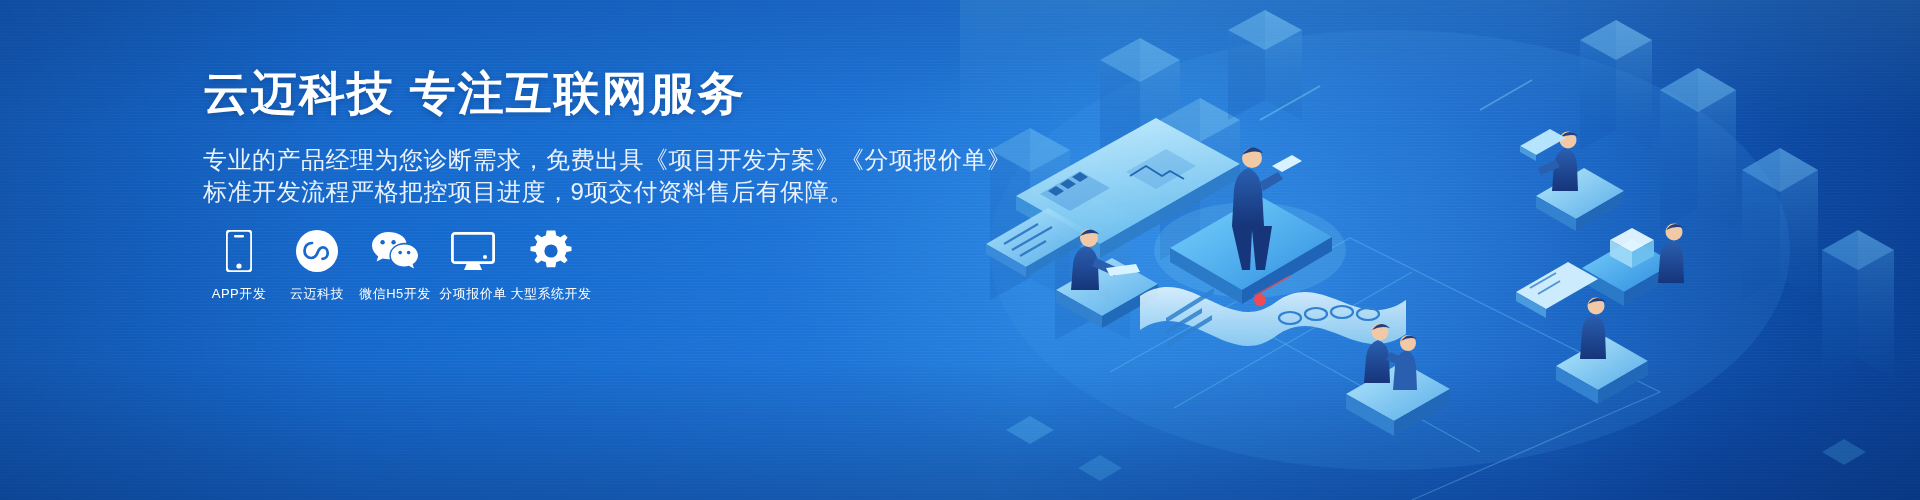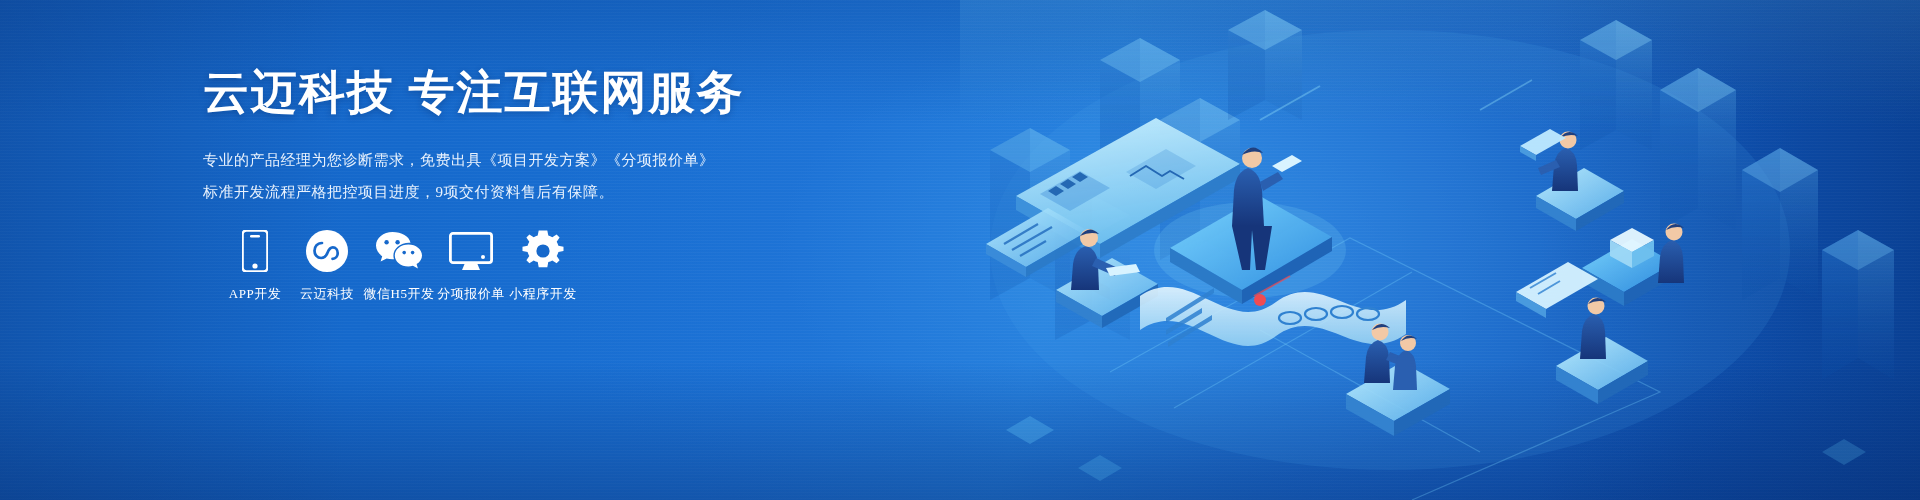--- a/index.html
+++ b/index.html
@@ -1,19 +1,19 @@
 <!DOCTYPE html>
 <html><head>
 <meta charset="utf-8">
 <style>
   html,body{margin:0;padding:0;background:#1565c8;}
   *{box-sizing:border-box;}
   .banner{
     position:relative;width:1920px;height:500px;overflow:hidden;
-    font-family:Liberation Serif, serif;
+    font-family:Liberation Sans, sans-serif;
     background:
       radial-gradient(ellipse 900px 520px at 1180px 250px, rgba(60,150,235,0.55) 0%, rgba(40,120,215,0.15) 45%, rgba(20,80,180,0) 72%),
       linear-gradient(105deg,#1565c8 0%,#1569cc 22%,#1b72d6 42%,#1f7ada 55%,#1767cc 70%,#0e52b4 88%,#0b49a6 100%);
   }
   
   .scanlines{
     position:absolute;inset:0;
     background:repeating-linear-gradient(to bottom,rgba(255,255,255,0.030) 0px,rgba(255,255,255,0.030) 1px,rgba(0,0,0,0) 1px,rgba(0,0,0,0) 3px);
     pointer-events:none;
   }
@@ -24,25 +24,25 @@
       linear-gradient(to bottom,rgba(8,50,120,0.22) 0%,rgba(8,50,120,0) 25%,rgba(8,50,120,0) 72%,rgba(6,40,105,0.38) 100%);
   }
 
   
   .content{position:absolute;left:203px;top:62px;width:720px;z-index:6;}
   .title{
     color:#ffffff;font-size:46px;line-height:62px;font-weight:bold;
     letter-spacing:2px;margin:0 0 20px 0;white-space:nowrap;
     text-shadow:0 2px 6px rgba(0,28,80,0.28);
   }
-  .desc{margin:0;color:#e9f2fd;font-size:15px;line-height:32px;letter-spacing:0.5px;white-space:nowrap;}
+  .desc{margin:0;color:#e9f2fd;font-size:24px;line-height:32px;letter-spacing:0.5px;white-space:nowrap;}
   .desc-line{display:block;}
 
   
-  .services{position:absolute;left:219px;top:228px;display:flex;gap:0;z-index:6;}
+  .services{position:absolute;left:203px;top:228px;display:flex;gap:6px;z-index:6;}
   .service{width:72px;display:flex;flex-direction:column;align-items:center;}
   .service .ico{height:44px;display:flex;align-items:flex-end;justify-content:center;margin-bottom:14px;}
   .service .ico svg{display:block;}
   .service .lbl{color:#ffffff;font-size:13px;line-height:16px;white-space:nowrap;letter-spacing:0.5px;}
 
   
   .art{position:absolute;right:0;top:0;width:960px;height:500px;z-index:3;}
   .art svg{display:block;width:960px;height:500px;}
 </style>
 </head>
@@ -357,20 +357,20 @@
         <svg width="42" height="42" viewBox="0 0 42 42" fill="#ffffff" xmlns="http://www.w3.org/2000/svg">
           <path d="M21 0.5 l4.3 0 l1.0 5.1 a15.6 15.6 0 0 1 4.0 1.7 l4.3 -2.9 l3.0 3.0 l-2.9 4.3
                    a15.6 15.6 0 0 1 1.7 4.0 l5.1 1.0 l0 4.3 l-5.1 1.0 a15.6 15.6 0 0 1 -1.7 4.0
                    l2.9 4.3 l-3.0 3.0 l-4.3 -2.9 a15.6 15.6 0 0 1 -4.0 1.7 l-1.0 5.1 l-4.3 0
                    l-4.3 0 l-1.0 -5.1 a15.6 15.6 0 0 1 -4.0 -1.7 l-4.3 2.9 l-3.0 -3.0 l2.9 -4.3
                    a15.6 15.6 0 0 1 -1.7 -4.0 l-5.1 -1.0 l0 -4.3 l5.1 -1.0 a15.6 15.6 0 0 1 1.7 -4.0
                    l-2.9 -4.3 l3.0 -3.0 l4.3 2.9 a15.6 15.6 0 0 1 4.0 -1.7 l1.0 -5.1 z"></path>
           <circle cx="21" cy="21" r="6.6" fill="#1668cb"></circle>
         </svg>
       </span>
-      <span class="lbl">小程序开发</span>
+      <span class="lbl">大型系统开发</span>
     </div>
 
   </div>
 
   <div class="scanlines"></div>
   <div class="vignette"></div>
 </div>
 
 </body></html>

